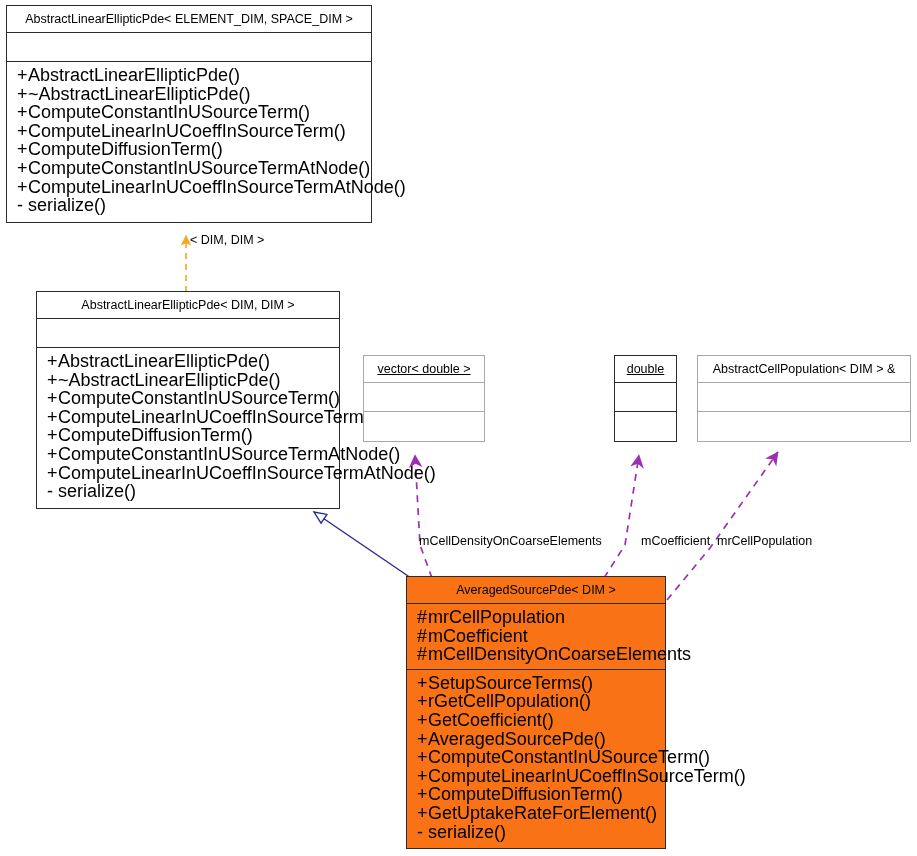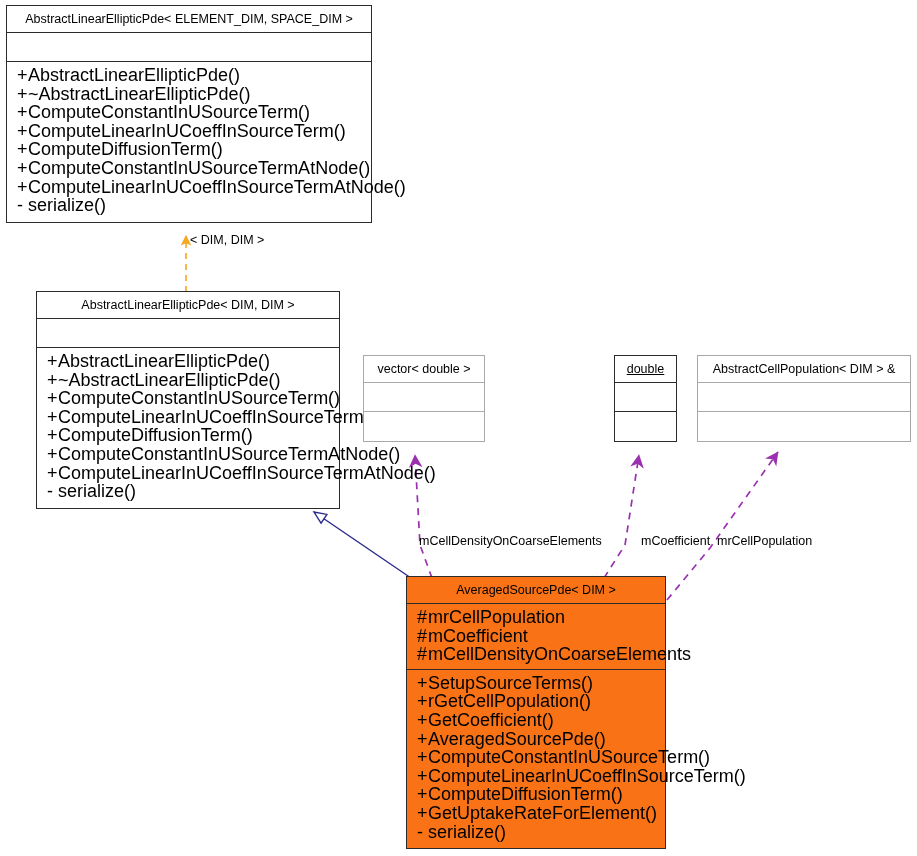--- a/index.html
+++ b/index.html
@@ -191,21 +191,21 @@
       </div>
       <div class="uml-row">
         <span class="vis">+</span><span>ComputeLinearInUCoeffInSourceTermAtNode()</span>
       </div>
       <div class="uml-row">
         <span class="vis">-</span><span>serialize()</span>
       </div>
     </div>
   </div>
 
-  <div class="uml-box light" style="left:363px; top:355px; width:122px; height:87px;">
+  <div class="uml-box light" style="left:363px; top:355px; width:122px; height:87px;text-decoration:underline;">
     <div class="uml-title">vector&lt; double &gt;</div>
     <div class="uml-sep light"></div>
     <div class="uml-compartment empty" style="height:28px;"></div>
     <div class="uml-sep light"></div>
     <div class="uml-compartment empty" style="height:28px;"></div>
   </div>
 
   <div class="uml-box" style="left:614px; top:355px; width:63px; height:87px;text-decoration:underline;">
     <div class="uml-title">double</div>
     <div class="uml-sep"></div>

